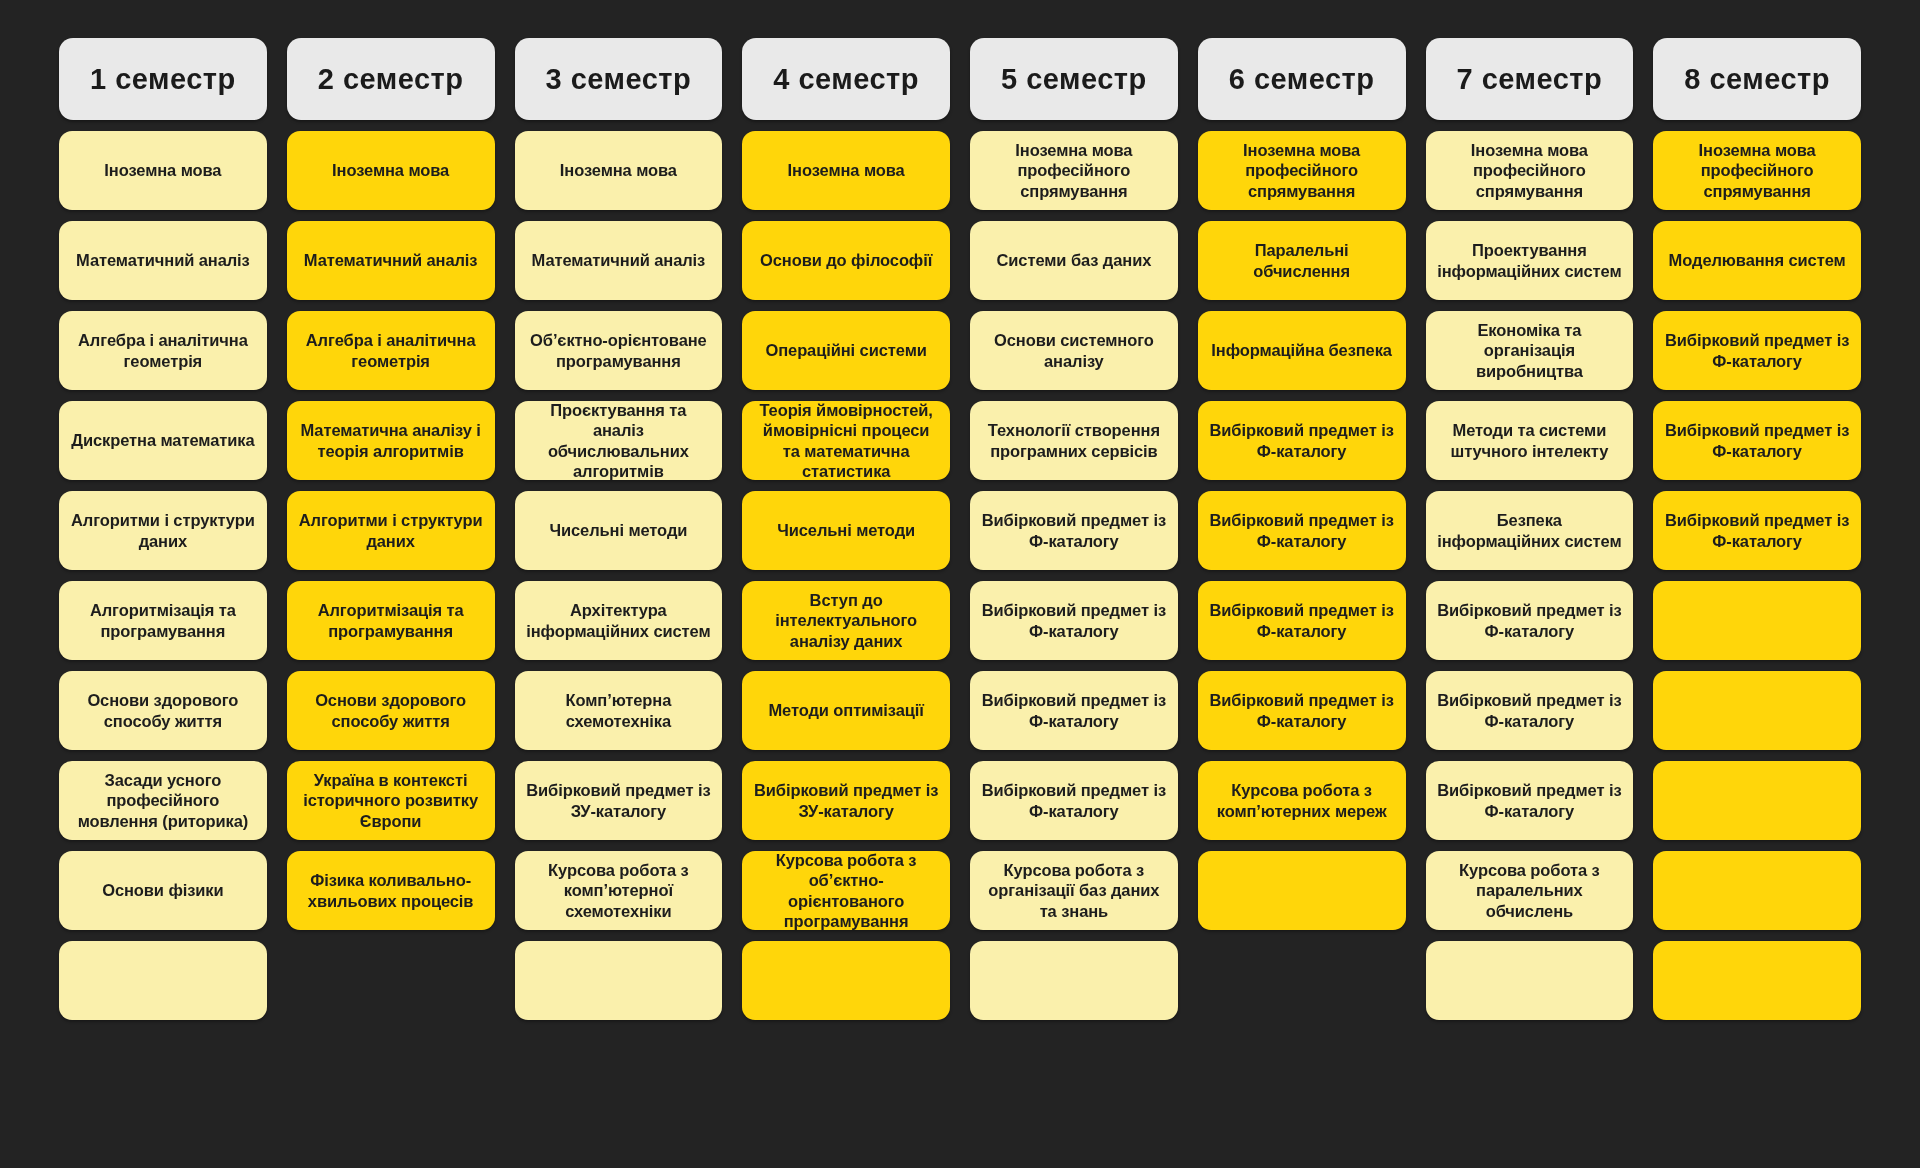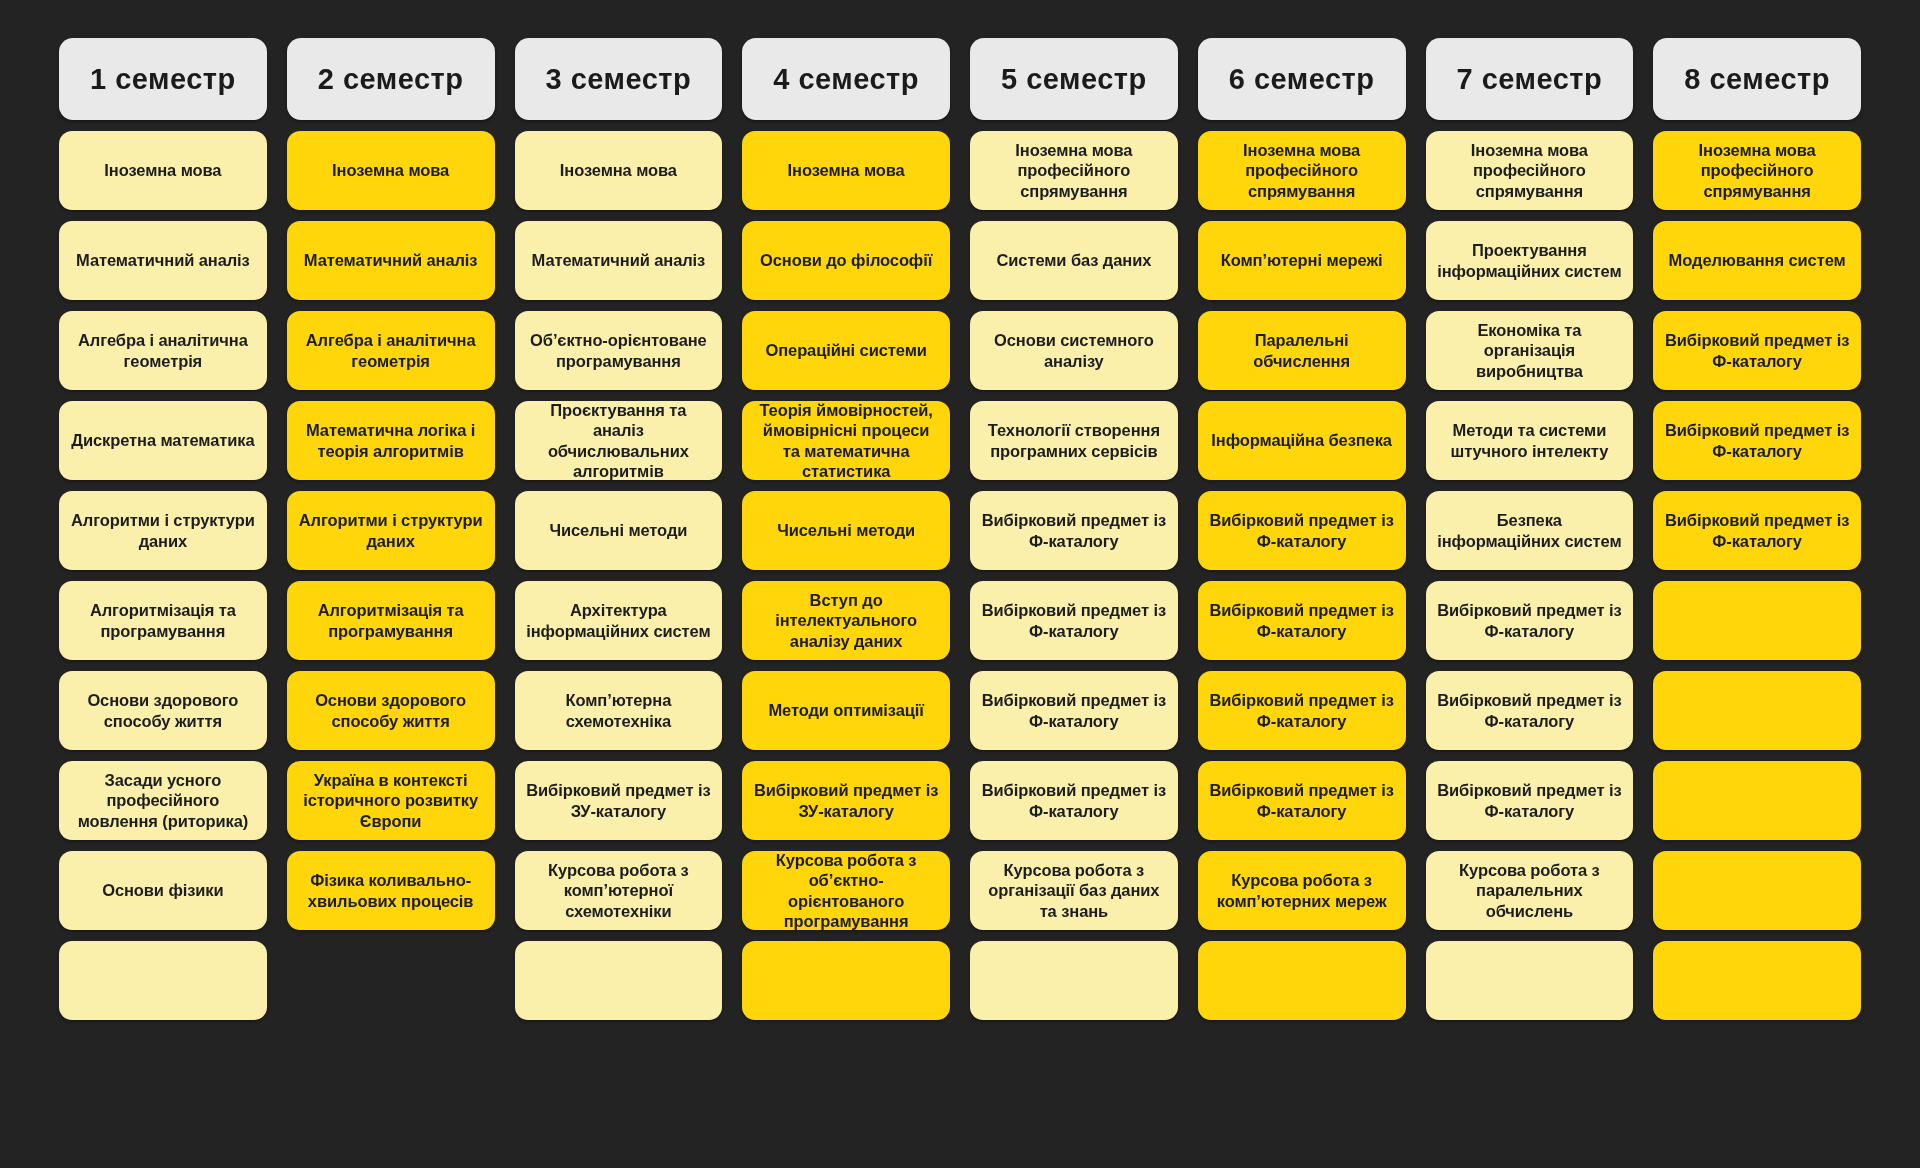--- a/index.html
+++ b/index.html
@@ -83,21 +83,21 @@
         <div class="card light">Основи здорового способу життя</div>
         <div class="card light">Засади усного професійного мовлення (риторика)</div>
         <div class="card light">Основи фізики</div>
         <div class="card light empty"></div>
       </section>
       <section class="column">
         <div class="header">2 семестр</div>
         <div class="card gold">Іноземна мова</div>
         <div class="card gold">Математичний аналіз</div>
         <div class="card gold">Алгебра і аналітична геометрія</div>
-        <div class="card gold">Математична логіка і теорія алгоритмів</div>
+        <div class="card gold">Математична аналізу і теорія алгоритмів</div>
         <div class="card gold">Алгоритми і структури даних</div>
         <div class="card gold">Алгоритмізація та програмування</div>
         <div class="card gold">Основи здорового способу життя</div>
         <div class="card gold">Україна в контексті історичного розвитку Європи</div>
         <div class="card gold">Фізика коливально-хвильових процесів</div>
       </section>
       <section class="column">
         <div class="header">3 семестр</div>
         <div class="card light">Іноземна мова</div>
         <div class="card light">Математичний аналіз</div>
@@ -132,21 +132,20 @@
         <div class="card light">Вибірковий предмет із Ф-каталогу</div>
         <div class="card light">Вибірковий предмет із Ф-каталогу</div>
         <div class="card light">Вибірковий предмет із Ф-каталогу</div>
         <div class="card light">Вибірковий предмет із Ф-каталогу</div>
         <div class="card light">Курсова робота з організації баз даних та знань</div>
         <div class="card light empty"></div>
       </section>
       <section class="column">
         <div class="header">6 семестр</div>
         <div class="card gold">Іноземна мова професійного спрямування</div>
-        <div class="card gold">Комп’ютерні мережі</div>
         <div class="card gold">Паралельні обчислення</div>
         <div class="card gold">Інформаційна безпека</div>
         <div class="card gold">Вибірковий предмет із Ф-каталогу</div>
         <div class="card gold">Вибірковий предмет із Ф-каталогу</div>
         <div class="card gold">Вибірковий предмет із Ф-каталогу</div>
         <div class="card gold">Вибірковий предмет із Ф-каталогу</div>
         <div class="card gold">Курсова робота з комп’ютерних мереж</div>
         <div class="card gold empty"></div>
       </section>
       <section class="column">

